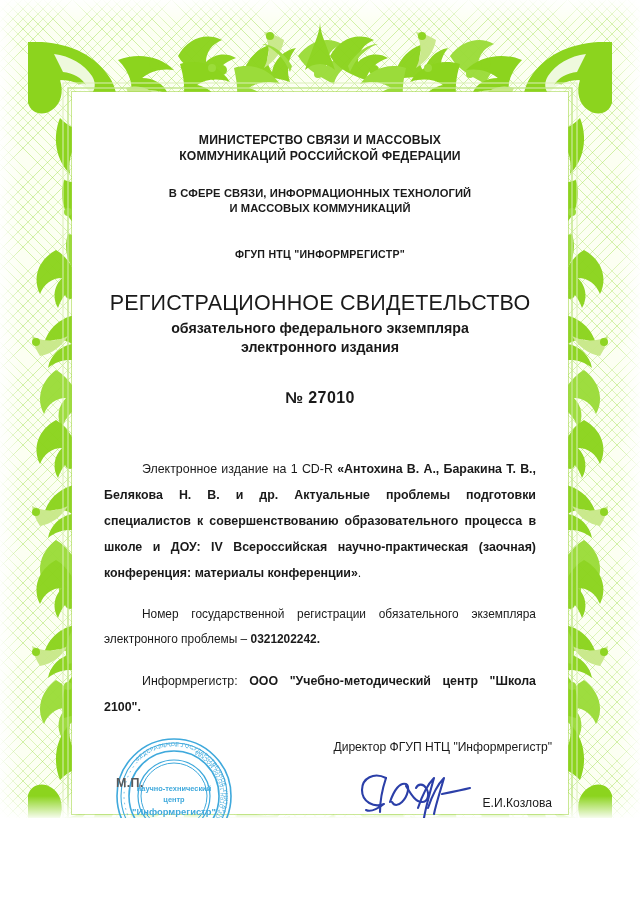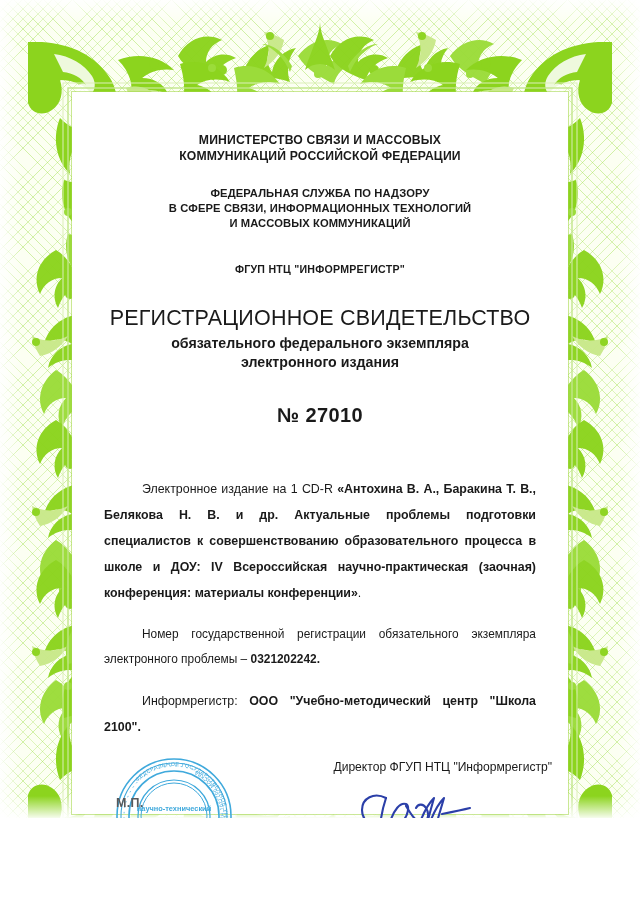--- a/index.html
+++ b/index.html
@@ -88,21 +88,21 @@
     letter-spacing: .2px;
     margin-top: 31px;
   }
   .cert-sub {
     font-size: 14.2px;
     font-weight: bold;
     line-height: 19px;
     margin-top: 3px;
   }
   .cert-number {
-    font-size: 20px;
+    font-size: 16px;
     font-weight: bold;
     letter-spacing: .4px;
     margin-top: 32px;
   }
 
   .para {
     font-size: 12.4px;
     line-height: 26px;
     text-align: justify;
     text-align-last: left;
@@ -256,21 +256,20 @@
   <div class="panel"></div>
 
   <div class="panel-inner">
 
     <div class="block ministry">
       <div>МИНИСТЕРСТВО СВЯЗИ И МАССОВЫХ</div>
       <div>КОММУНИКАЦИЙ РОССИЙСКОЙ ФЕДЕРАЦИИ</div>
     </div>
 
     <div class="block service">
-      <div>ФЕДЕРАЛЬНАЯ СЛУЖБА ПО НАДЗОРУ</div>
       <div>В СФЕРЕ СВЯЗИ, ИНФОРМАЦИОННЫХ ТЕХНОЛОГИЙ</div>
       <div>И МАССОВЫХ КОММУНИКАЦИЙ</div>
     </div>
 
     <div class="block agency">ФГУП НТЦ "ИНФОРМРЕГИСТР"</div>
 
     <div class="block cert-title">РЕГИСТРАЦИОННОЕ СВИДЕТЕЛЬСТВО</div>
     <div class="block cert-sub">
       <div>обязательного федерального экземпляра</div>
       <div>электронного издания</div>

